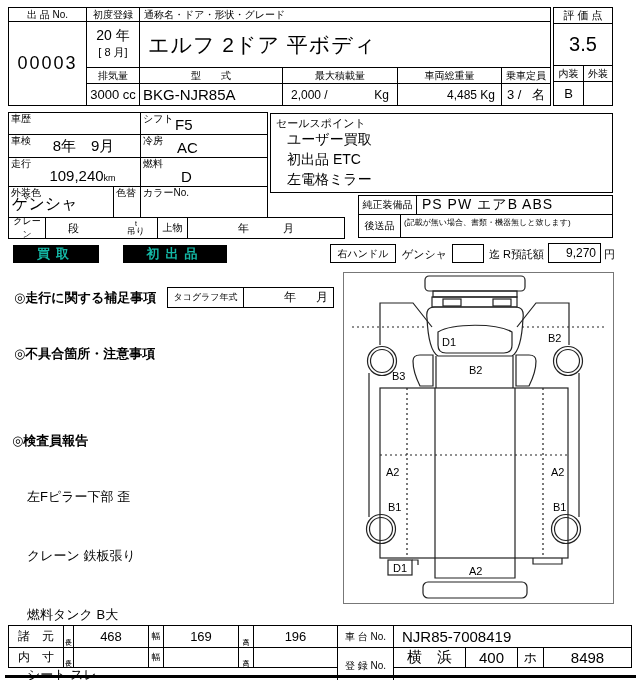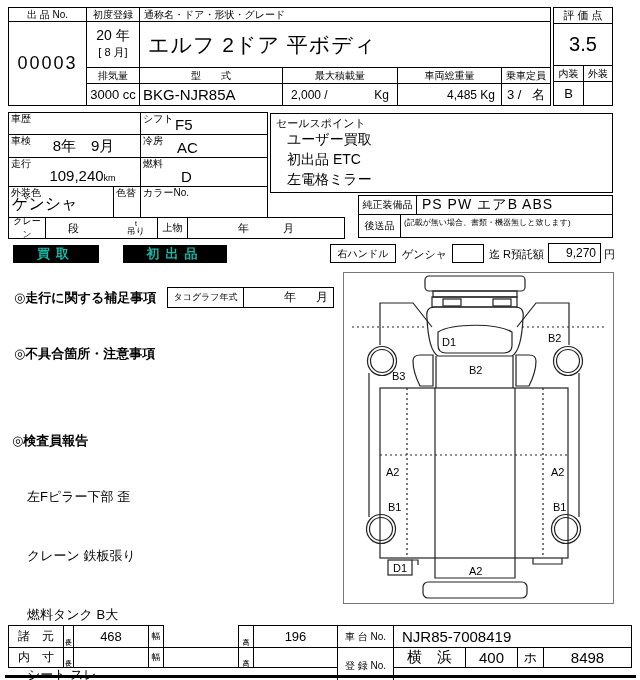--- a/index.html
+++ b/index.html
@@ -219,20 +219,21 @@
       <text x="210" y="239">B1</text>
       <text x="50" y="300">D1</text>
       <text x="126" y="303">A2</text>
     </g>
   </svg>
 
   <div class="c cc f12" style="left:8px;top:625px;width:56px;height:23px">諸　元</div>
   <div class="c cc vert" style="left:63px;top:625px;width:11px;height:23px">長さ</div>
   <div class="c cc f13" style="left:73px;top:625px;width:76px;height:23px">468</div>
   <div class="c cc f9" style="left:148px;top:625px;width:16px;height:23px">幅</div>
+  <div class="c cc f13" style="left:163px;top:625px;width:76px;height:23px">169</div>
   <div class="c cc vert" style="left:238px;top:625px;width:16px;height:23px">高さ</div>
   <div class="c cc f13" style="left:253px;top:625px;width:85px;height:23px">196</div>
   <div class="c cc f10" style="left:337px;top:625px;width:57px;height:23px">車 台 No.</div>
   <div class="c f15" style="left:393px;top:625px;width:239px;height:23px;display:flex;align-items:center;padding-left:8px">NJR85-7008419</div>
 
   <div class="c cc f12" style="left:8px;top:647px;width:56px;height:21px">内　寸</div>
   <div class="c cc vert" style="left:63px;top:647px;width:11px;height:21px">長さ</div>
   <div class="c" style="left:73px;top:647px;width:76px;height:21px"></div>
   <div class="c cc f9" style="left:148px;top:647px;width:16px;height:21px">幅</div>
   <div class="c" style="left:163px;top:647px;width:76px;height:21px"></div>

